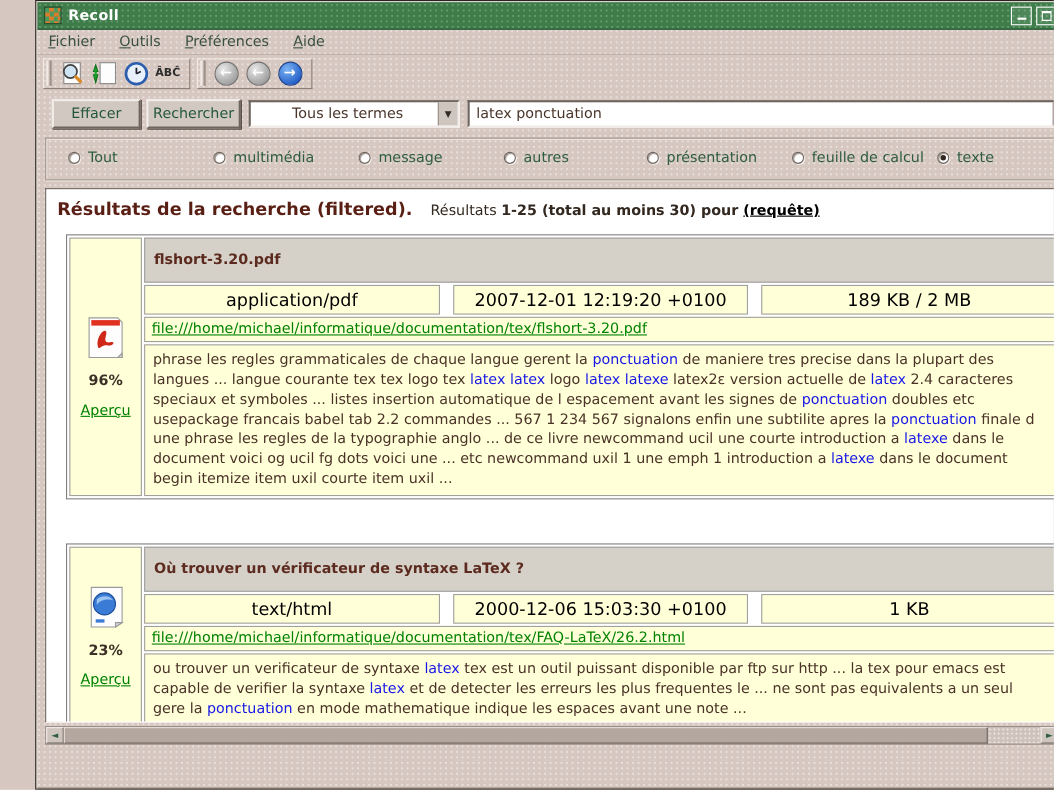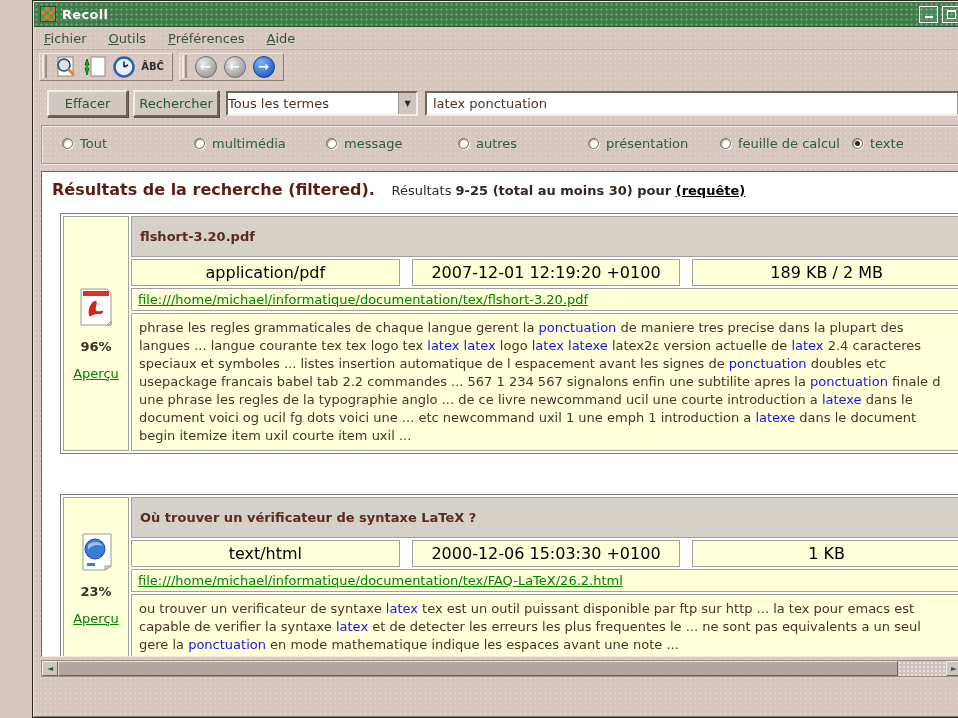--- a/index.html
+++ b/index.html
@@ -82,21 +82,21 @@
     background:#d2c8c2; color:#24573a; font-size:13px;
     border:2px solid; border-color:#f2ece8 #6f655f #6f655f #f2ece8;
     box-shadow:1px 1px 0 #5a5048;
     display:flex; align-items:center; justify-content:center; cursor:default;
   }
   .combo, .query {
     position:absolute; top:6px; height:25px; background:#fff;
     border:2px solid; border-color:#6f655f #f2ece8 #f2ece8 #6f655f;
     display:flex; align-items:center; font-size:13px; color:#4a352b;
   }
-  .combo-text { flex:1; }
+  .combo-text { padding-left:6px; flex:1;text-align:center; }
   .combo-arrow {
     width:18px; height:100%; background:#cfc5bf;
     border-left:1px solid #9a8f88; display:flex; align-items:center; justify-content:center;
     font-size:8px; color:#2f2a26; cursor:default;
   }
   .query input {
     flex:1; height:100%; border:none; outline:none; padding-left:6px;
     font-family:"DejaVu Sans", sans-serif; font-size:13px; color:#4a352b; background:transparent;
   }
   
@@ -302,21 +302,21 @@
         <span>texte</span>
       </div>
   </div>
 
   <div class="viewport">
     <div class="vp-content">
 
       <div class="res-header">
         <span class="big">Résultats de la recherche (filtered).</span>
         <span class="mid">&nbsp;&nbsp;</span>
-        <span class="mid">Résultats </span><span class="mid bold">9-25 (total au moins 30) pour </span><span class="req-link">(requête)</span>
+        <span class="mid">Résultats </span><span class="mid bold">1-25 (total au moins 30) pour </span><span class="req-link">(requête)</span>
       </div>
 
       <div class="rtable rt1">
         <div class="cell lcol">
           <svg width="34" height="40" viewBox="0 0 34 40">
             <path d="M2 2 H28 L32 6 V38 H2 Z" fill="#fdfdfd" stroke="#9a9a9a"></path>
             <rect x="4" y="4" width="26" height="5" fill="#e03020"></rect>
             <path d="M10 28 C8 22 14 12 17 14 C20 16 12 26 22 24 C26 23 24 28 19 27 C13 26 11 32 10 28 Z" fill="#d02818"></path>
             <path d="M28 38 L32 38 L32 34 Z" fill="#d8d8d8" stroke="#9a9a9a"></path>
           </svg>

